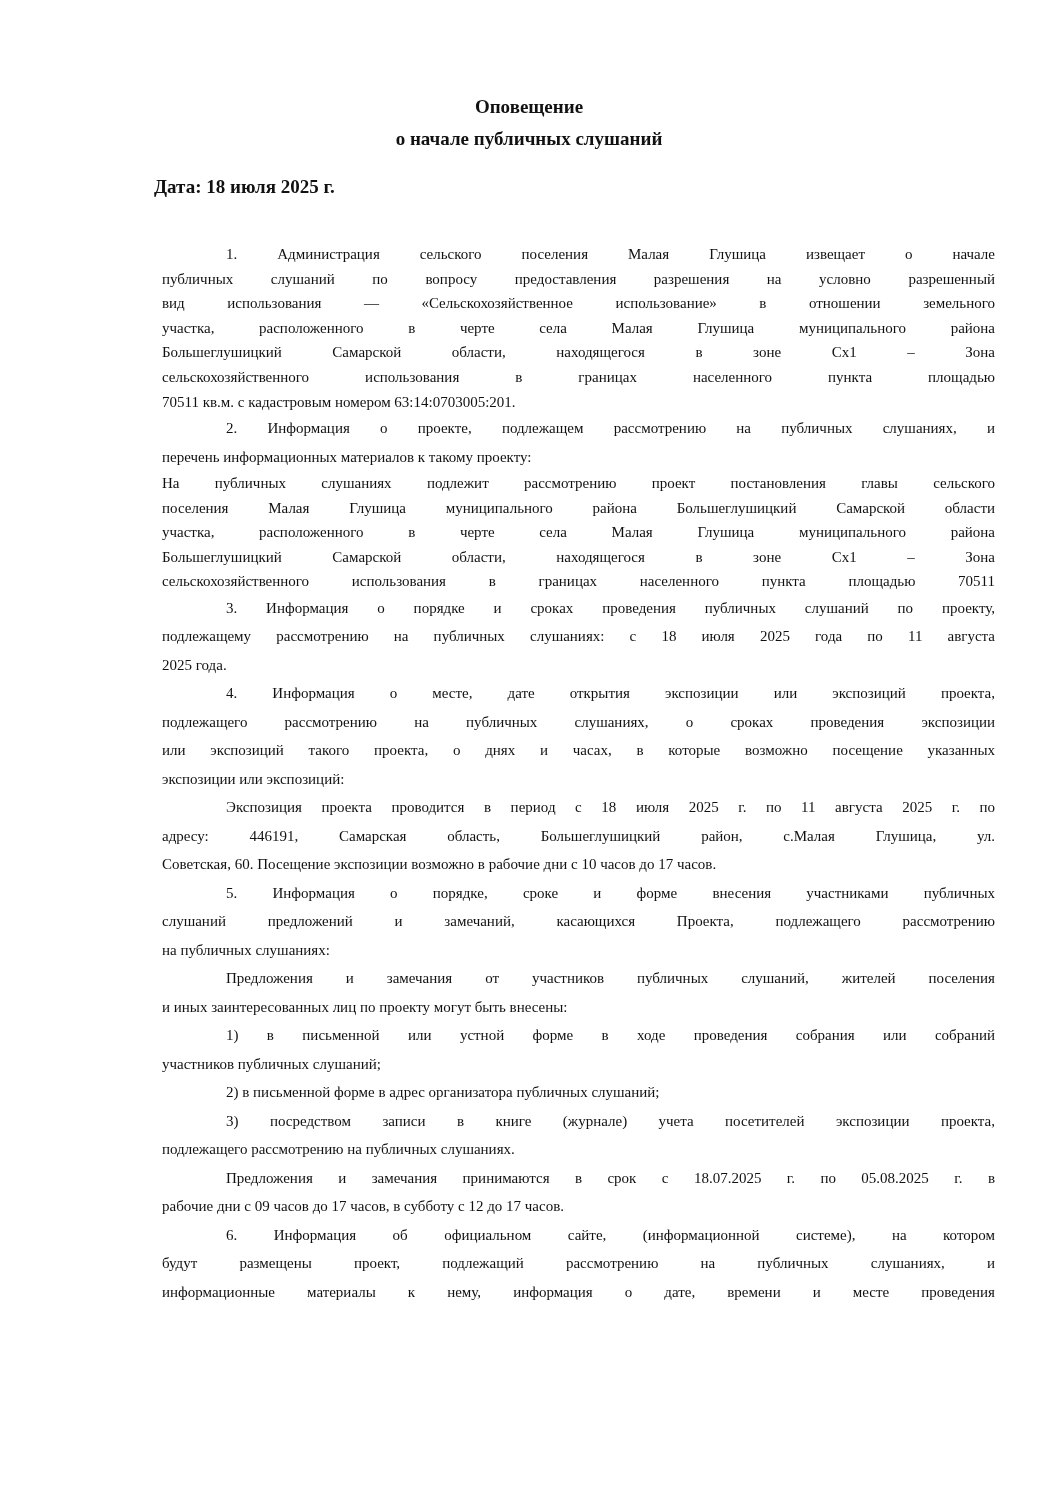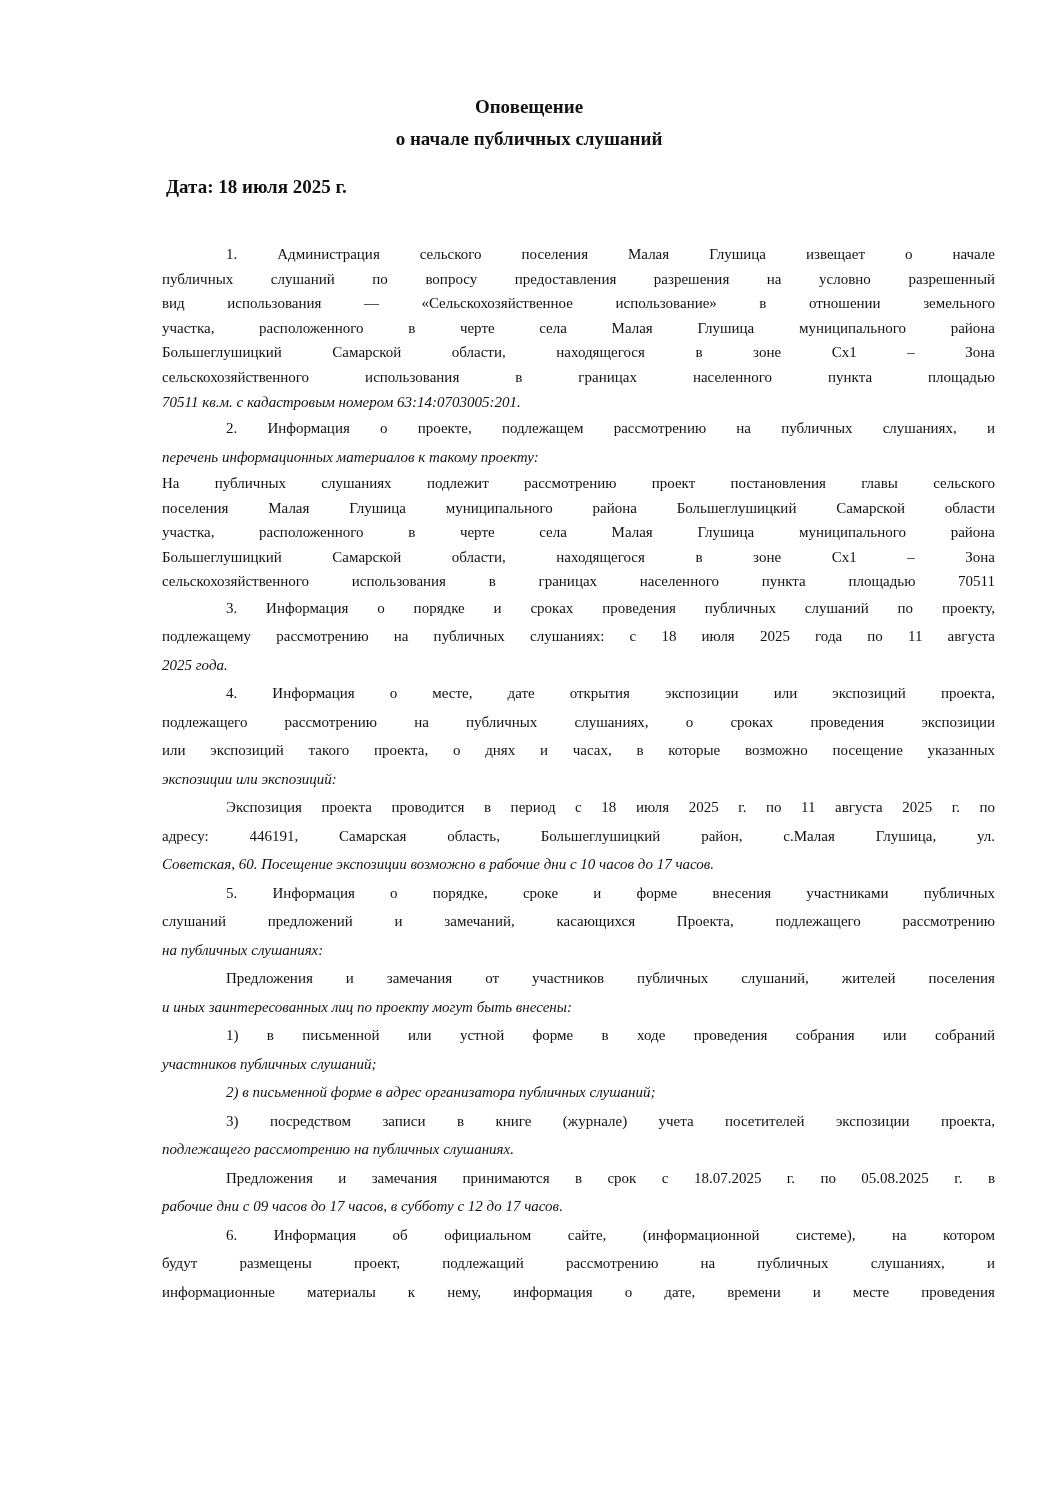--- a/index.html
+++ b/index.html
@@ -7,32 +7,32 @@
   .page {
     position: absolute; left: 0; top: 0; width: 1058px; height: 1497px;
     background: #ffffff; color: #111111;
     font-family: "Liberation Serif", "DejaVu Serif", serif;
   }
   .title {
     position: absolute; left: 0; width: 1058px; text-align: center;
     font-weight: bold; font-size: 19px; line-height: 24px;
   }
   .date {
-    position: absolute; left: 166px; top: 175px;
+    position: absolute; left: 154px; top: 175px;
     font-weight: bold; font-size: 19px; line-height: 24px;
   }
   .block {
     position: absolute; left: 162px; width: 833px;
     font-size: 15px;
   }
   .line {
     display: block; white-space: nowrap; text-align: justify; text-align-last: justify;
     width: 833px; height: 1em;
   }
-  .line.last { text-align-last: left; font-style: italic; }
+  .line.last { text-align-last: left; }
   .line.indent { padding-left: 64px; width: 769px; }
   .b1 { top: 242px; line-height: 24.6px; }
   .b1 .line { height: 24.6px; }
   .b2 { top: 414px; }
   .b2 .line { height: 28.5px; line-height: 28.5px; }
   .b2 .line.tight { height: 24.5px; line-height: 24.5px; }
 </style>
 </head>
 <body>
 

